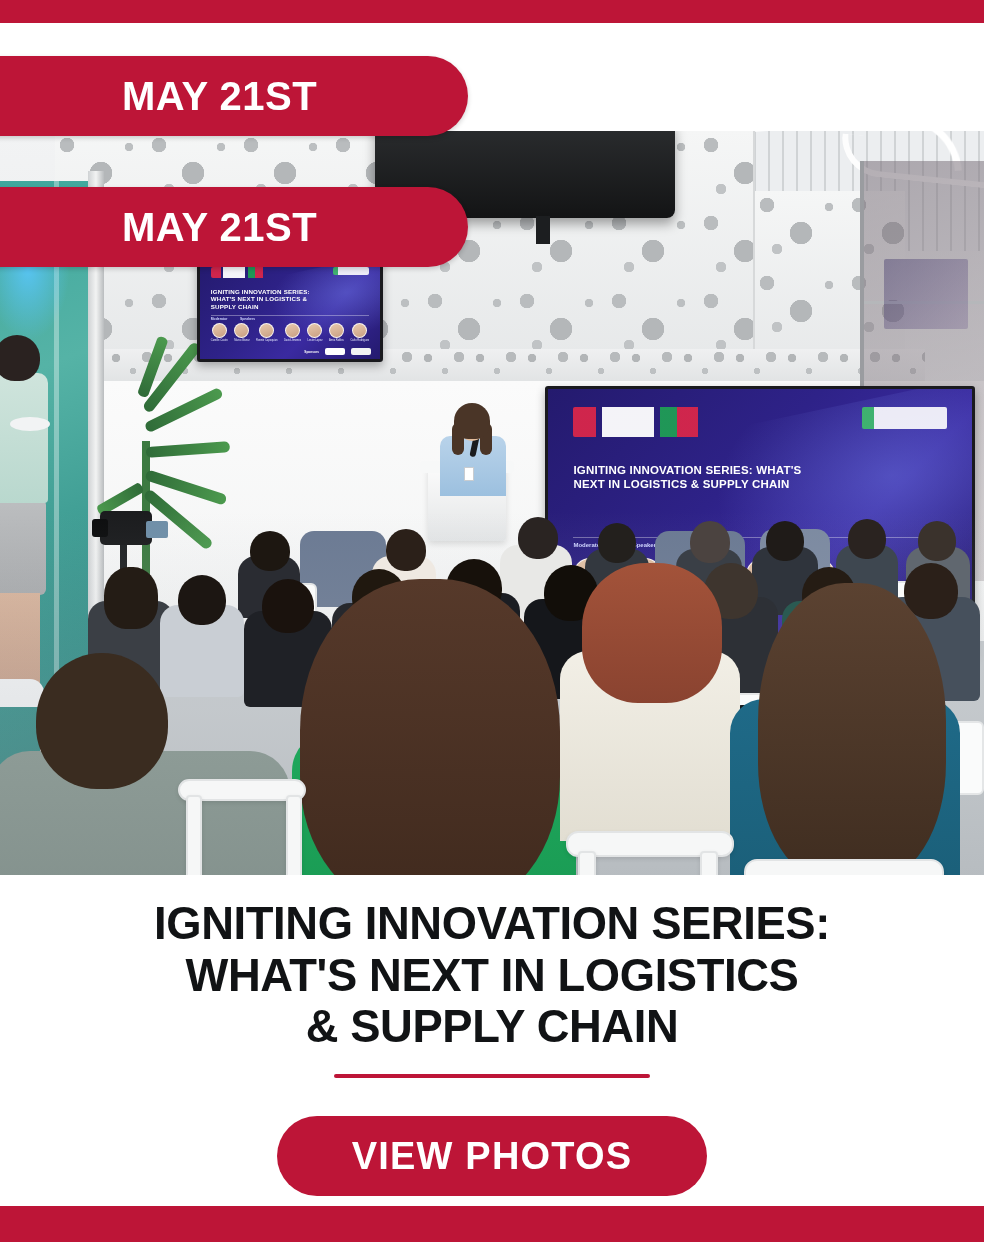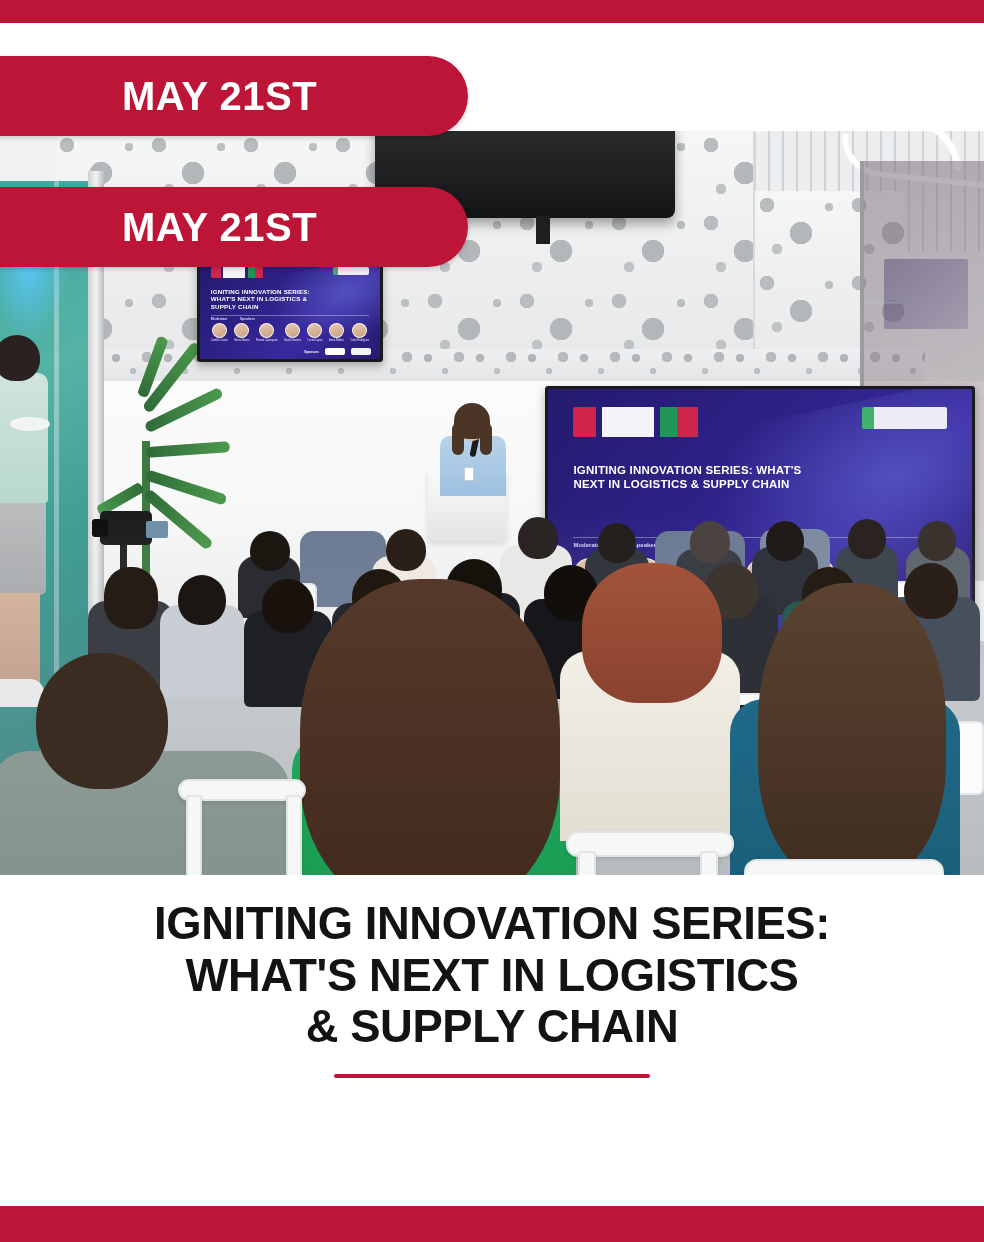--- a/index.html
+++ b/index.html
@@ -626,15 +626,16 @@
   <span>MAY 21ST</span>
 </div>
 
 <div class="content">
   <h1 class="event-title">
     <span>IGNITING INNOVATION SERIES:</span><br>
     <span>WHAT'S NEXT IN LOGISTICS</span><br>
     <span>&amp; SUPPLY CHAIN</span>
   </h1>
   <div class="divider"></div>
+  <button class="cta">VIEW PHOTOS</button>
 </div>
 
 <div class="bar-bottom"></div>
 
 </body></html>

